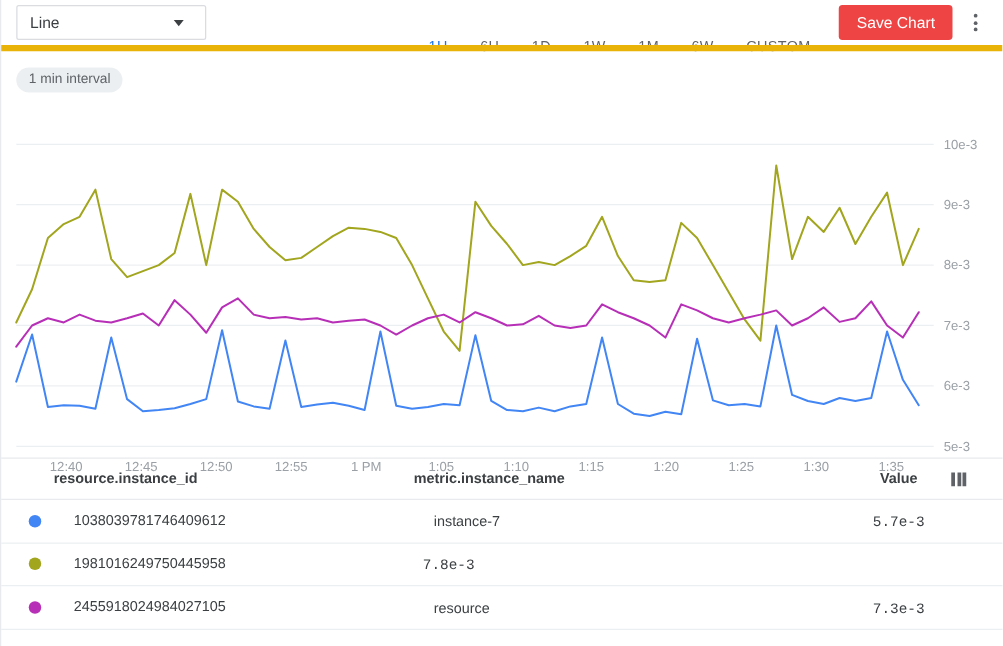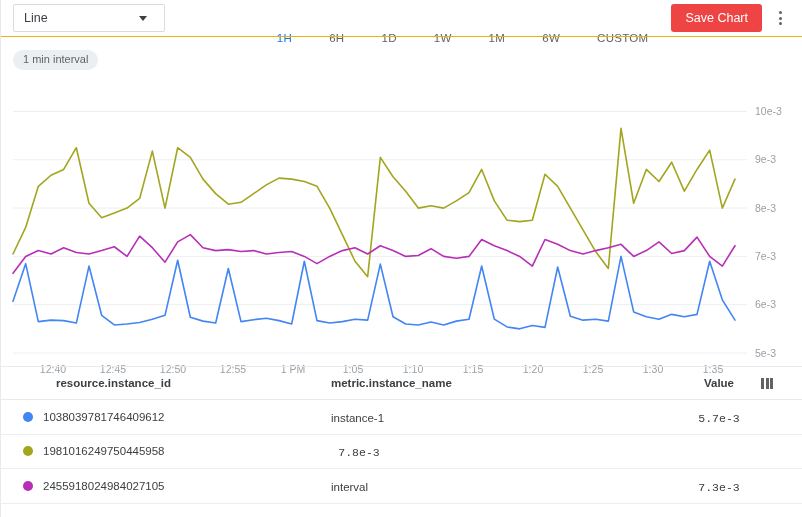--- a/index.html
+++ b/index.html
@@ -60,21 +60,21 @@
     border-right: 4.5px solid transparent;
     border-top: 5px solid #3c4043;
     margin-left: 6px;
   }
 
   .toolbar-spacer { flex: 1; }
 
   .range-group {
     display: flex;
     align-items: flex-start;
-    gap: 15px;
+    gap: 4px;
     margin-top: 40px;
   }
   .range-btn {
     font-size: 11.5px;
     letter-spacing: .3px;
     color: #5f6368;
     background: none;
     border: none;
     padding: 6px 11px;
     cursor: pointer;
@@ -110,21 +110,21 @@
   .kebab i {
     display: block;
     width: 3px; height: 3px;
     border-radius: 50%;
     background: #5f6368;
   }
 
   
   .chart-panel {
     position: relative;
-    border-top: 1px solid #eab308;
+    border-top: 5px solid #eab308;
     height: 330px;
     box-sizing: border-box;
   }
 
   .interval-badge {
     display: inline-block;
     background: #eceff1;
     color: #5f6368;
     font-size: 11px;
     border-radius: 10px;
@@ -169,21 +169,21 @@
     height: 33px;
     padding: 0 12px 0 0;
     box-sizing: border-box;
     border-bottom: 1px solid #e8eaed;
   }
   .legend-head .col {
     font-size: 11.5px;
     color: #3c4043;
     font-weight: bold;
   }
-  .col-id    { width: 330px; padding-left: 55px; box-sizing: border-box; }
+  .col-id    { width: 330px; padding-left: 42px; box-sizing: border-box; }
   .col-name  { width: 360px; box-sizing: border-box; }
   .col-value { width: 56px; text-align: center; box-sizing: border-box; }
   .col-icon  { width: 26px; display: flex; justify-content: flex-end; align-items: center; }
 
   .cols-icon {
     display: inline-flex;
     gap: 1.5px;
     cursor: pointer;
   }
   .cols-icon i {
@@ -210,20 +210,21 @@
   .dot {
     width: 10px; height: 10px;
     border-radius: 50%;
     margin-right: 10px;
     flex: 0 0 auto;
   }
   .cell-text {
     font-size: 11.5px;
     color: #3c4043;
     white-space: nowrap;
+    margin-left: 16px;
   }
   .cell-value {
     font-size: 11.5px;
     color: #3c4043;
     font-family: Liberation Mono, monospace;
   }
 </style>
 </head>
 <body>
 
@@ -312,38 +313,38 @@
           <i></i>
         </span>
       </div>
     </div>
 
     <div class="legend-row">
       <div class="col-id">
         <span class="dot" id="dot0" style="background: rgb(66, 133, 244);"></span>
         <span class="cell-text">1038039781746409612</span>
       </div>
-      <div class="col-name"><span class="cell-text">instance-1</span></div>
+      <div class="col-name"><span class="cell-text">instance-7</span></div>
       <div class="col-value"><span class="cell-value">5.7e-3</span></div>
       <div class="col-icon"></div>
     </div>
 
     <div class="legend-row">
       <div class="col-id">
         <span class="dot" id="dot1" style="background: rgb(162, 165, 30);"></span>
         <span class="cell-text">1981016249750445958</span>
       </div>
       <div class="col-value"><span class="cell-value">7.8e-3</span></div>
       <div class="col-icon"></div>
     </div>
 
     <div class="legend-row">
       <div class="col-id">
         <span class="dot" id="dot2" style="background: rgb(183, 47, 183);"></span>
         <span class="cell-text">2455918024984027105</span>
       </div>
-      <div class="col-name"><span class="cell-text">interval</span></div>
+      <div class="col-name"><span class="cell-text">resource</span></div>
       <div class="col-value"><span class="cell-value">7.3e-3</span></div>
       <div class="col-icon"></div>
     </div>
   </div>
 
 </div>
 
 </body></html>

